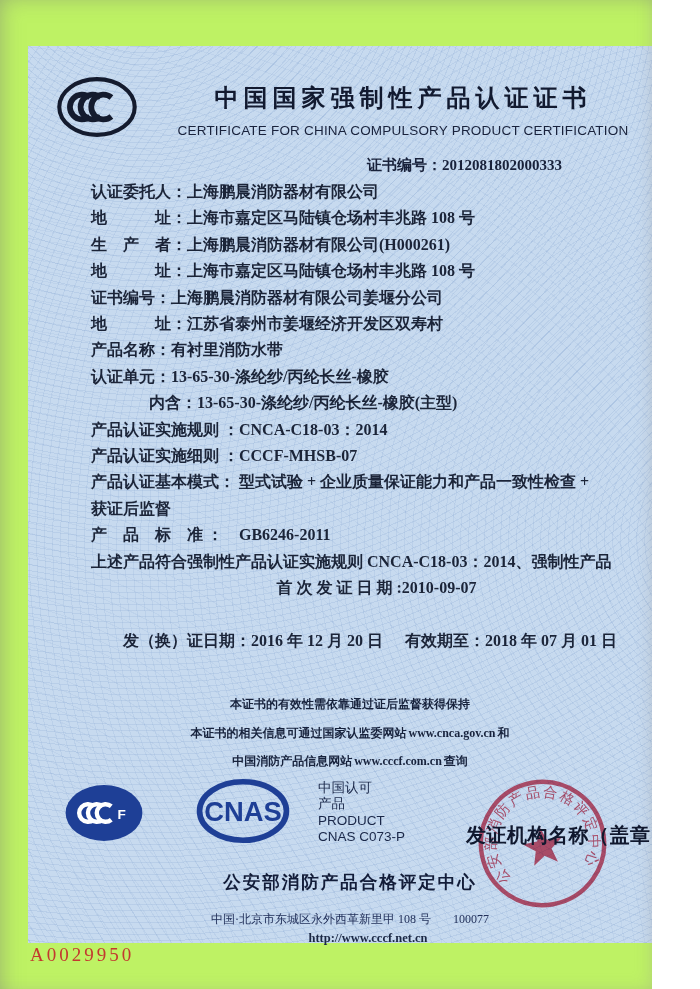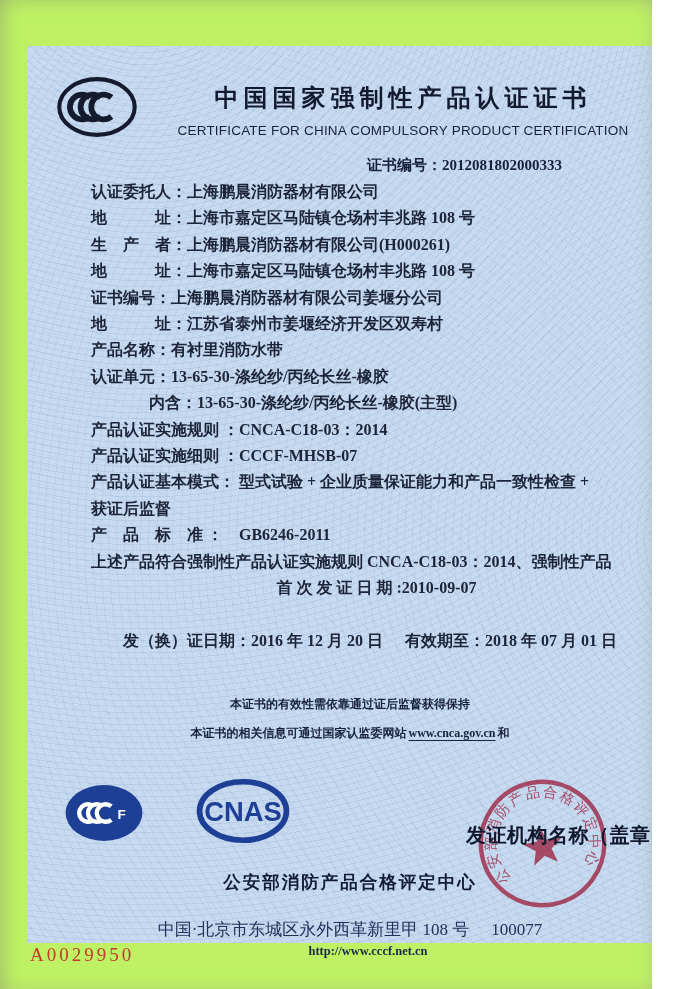--- a/index.html
+++ b/index.html
@@ -30,32 +30,32 @@
   .content{position:absolute;left:63px;right:24px;top:133px;font-size:16px;font-weight:bold;
            line-height:26.4px;color:#1b2438;}
   .frow{white-space:pre;}
   .frow.indent{padding-left:58px;}
   .statement{white-space:pre;}
   .first-issue{text-align:center;padding-left:14px;white-space:pre;}
   .issue-line{white-space:pre;}
   .gap-sp{display:inline-block;width:22px;}
   .notice{position:absolute;left:0;right:0;top:644px;text-align:center;font-size:12px;
           font-weight:bold;line-height:28.5px;color:#17223c;}
-  .u{text-decoration:underline;text-underline-offset:3px;margin:7px 2px;}
+  .u{text-underline-offset:3px;margin:7px 2px;}
   .cccf-logo{position:absolute;left:36px;top:733px;width:80px;height:68px;}
   .cnas-logo{position:absolute;left:166px;top:731px;width:98px;height:68px;}
   .accred{position:absolute;left:290px;top:734px;font-size:13.5px;line-height:16.4px;color:#1a2748;
           font-family:"Liberation Sans","DejaVu Sans",sans-serif;}
   .stamp-label{position:absolute;left:438px;top:776px;font-size:20px;font-weight:bold;
                letter-spacing:.5px;color:#10182e;z-index:7;}
   .stamp{position:absolute;left:446px;top:729px;width:137px;height:137px;z-index:5;
          opacity:.9;mix-blend-mode:multiply;transform:rotate(-10deg);}
   .issuer{position:absolute;left:0;right:0;top:824px;text-align:center;z-index:2;}
   .issuer-name{font-size:17.5px;font-weight:bold;letter-spacing:2px;color:#121c38;}
-  .issuer-addr{margin-top:24px;font-size:17px;color:#22305a;white-space:pre;}
+  .issuer-addr{margin-top:17px;font-size:12px;color:#22305a;white-space:pre;}
   .issuer-web{margin-top:3px;font-size:12.5px;font-weight:bold;color:#1b2844;padding-left:36px;}
   .serial{position:absolute;left:30px;top:944px;font-size:19px;letter-spacing:3px;color:#c3392f;
           font-family:Liberation Serif, serif;}
 </style>
 </head>
 <body>
 
 <div class="page">
   <div class="cert">
 
@@ -95,35 +95,44 @@
       <div class="issue-line">
         <span>发（换）证日期：</span><span>2016 年 12 月 20 日</span><span class="gap-sp"></span><span>有效期至：</span><span>2018 年 07 月 01 日</span>
       </div>
     </div>
 
     <div class="notice">
       <div>本证书的有效性需依靠通过证后监督获得保持</div>
       <div>
         <span>本证书的相关信息可通过国家认监委网站</span><span class="u">www.cnca.gov.cn</span><span>和</span>
       </div>
+      <div>
+        <span>中国消防产品信息网站</span><span class="u">www.cccf.com.cn</span><span>查询</span>
+      </div>
     </div>
 
     <svg class="cccf-logo" viewBox="0 0 100 84">
       <ellipse cx="50" cy="42" rx="48" ry="35" fill="#1e3f96"></ellipse>
       <path d="M 37.1 50.4 A 11 11 0 1 1 37.1 33.6" fill="none" stroke="#ffffff" stroke-width="5.5"></path>
       <path d="M 48.1 50.4 A 11 11 0 1 1 48.1 33.6" fill="none" stroke="#ffffff" stroke-width="5.5"></path>
       <path d="M 59.1 50.4 A 11 11 0 1 1 59.1 33.6" fill="none" stroke="#ffffff" stroke-width="5.5"></path>
       <text x="67" y="49" fill="#ffffff" font-size="17" font-weight="bold" font-family="Liberation Sans, DejaVu Sans, sans-serif">F</text>
     </svg>
 
     <svg class="cnas-logo" viewBox="0 0 100 72">
       <ellipse cx="50" cy="36" rx="46" ry="31" fill="none" stroke="#1e3f96" stroke-width="6"></ellipse>
       <text x="50" y="47" text-anchor="middle" fill="#1e3f96" font-size="29" font-weight="bold" font-family="Liberation Sans, DejaVu Sans, sans-serif">CNAS</text>
     </svg>
 
+    <div class="accred">
+      <div>中国认可</div>
+      <div>产品</div>
+      <div>PRODUCT</div>
+      <div>CNAS C073-P</div>
+    </div>
 
     <div class="stamp-label">发证机构名称（盖章）</div>
 
     <svg class="stamp" viewBox="0 0 140 140">
       <circle cx="70" cy="70" r="63" fill="none" stroke="#d4455e" stroke-width="4.5"></circle>
       <polygon fill="#d4455e" points="70,53 75.06,67.04 89.97,67.51 78.18,76.66 82.34,90.99 70,82.6 57.66,90.99 61.82,76.66 50.03,67.51 64.94,67.04"></polygon>
       <path id="seal-ring-path" d="M 36 104 A 48 48 0 1 1 104 104" fill="none"></path>
       <text font-size="14.5" fill="#d4455e" letter-spacing="2" font-family="Liberation Serif, DejaVu Serif, serif">
         <textPath href="#seal-ring-path" startOffset="50%" text-anchor="middle">公安部消防产品合格评定中心</textPath>
       </text>

